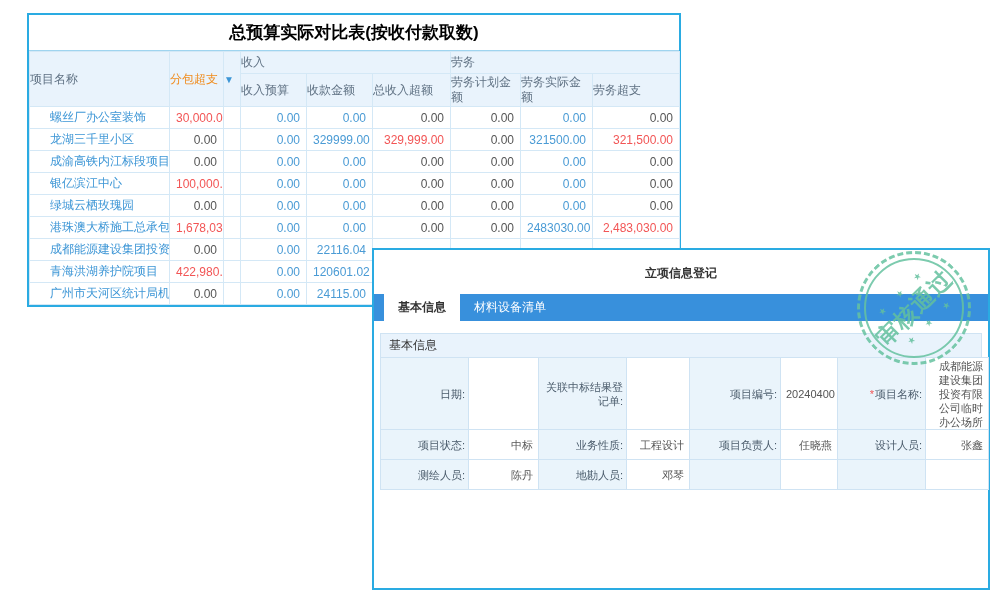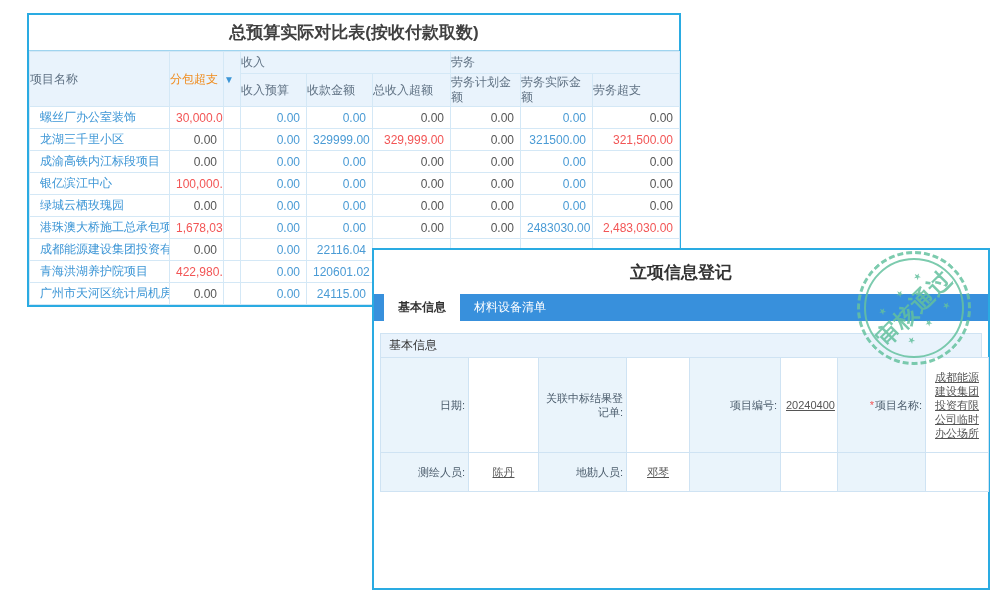--- a/index.html
+++ b/index.html
@@ -4,48 +4,48 @@
 <style>
   * { margin:0; padding:0; box-sizing:border-box; }
   html,body { width:1000px; height:600px; background:#ffffff; overflow:hidden;
     font-family:"Liberation Sans","DejaVu Sans",sans-serif; }
 
   .window { position:absolute; background:#fff; border:2px solid #2aabe2; }
 
   
   #win1 { left:27px; top:13px; width:654px; }
   #win1 .title { height:36px; line-height:36px; text-align:center; font-size:17px;
-    font-weight:bold; color:#404040; border-bottom:1px solid #9fd4ef; }
+    font-weight:bold; color:#000000; border-bottom:1px solid #9fd4ef; }
   #cmp-table { width:650px; border-collapse:collapse; table-layout:fixed; font-size:12px; }
   #cmp-table th, #cmp-table td { border:1px solid #d4e8f6; overflow:hidden; white-space:nowrap; }
   #cmp-table thead th { background:#e9f3fc; color:#5f7183; font-weight:normal;
     text-align:left; white-space:normal; line-height:15px; }
   #cmp-table thead tr.grp th { height:22px; }
   #cmp-table thead tr.sub th { height:33px; }
   #cmp-table td { height:22px; padding:0 6px; text-align:right; color:#555; }
-  #cmp-table td.name { text-align:left; padding:0 2px 0 10px; color:#3d96d6; cursor:pointer; }
+  #cmp-table td.name { text-align:left; padding:0 2px 0 20px; color:#3d96d6; cursor:pointer; }
   .c-red  { color:#f25555 !important; }
   .c-blue { color:#4a9bd5 !important; }
   .hdr-orange { color:#f08c1e !important; font-weight:normal; }
   .sort-arrow { color:#3d96d6; font-size:10px; cursor:pointer; }
 
   
   #win2 { left:372px; top:248px; width:618px; height:342px; }
-  #win2 .title { height:44px; line-height:46px; text-align:center; font-size:17px;
+  #win2 .title { height:44px; line-height:46px; text-align:center; font-size:12px;
     font-weight:bold; color:#333; }
   .tabbar { height:27px; background:#3890dc; padding-left:10px; display:flex; align-items:stretch; }
   .tab { font-size:12px; line-height:27px; padding:0 14px; color:#ffffff; cursor:pointer; }
   .tab.active { background:#ffffff; color:#333; font-weight:bold; }
   .section-bar { margin:12px 6px 0 6px; height:24px; line-height:23px; background:#e9f3fc;
     border:1px solid #cfe3f3; border-bottom:none; font-size:12px; color:#333; padding-left:8px; }
   #form-table { width:606px; margin:0 6px; border-collapse:collapse; table-layout:fixed; }
   #form-table td { border:1px solid #cfe3f3; font-size:11px; line-height:14px;
     overflow:hidden; vertical-align:middle; }
   #form-table td.l { background:#eaf4fb; color:#4a5b6b; text-align:right; padding:2px 3px; }
-  #form-table td.v { background:#ffffff; color:#555; text-align:center; padding:12px 5px;text-decoration:underline; }
+  #form-table td.v { background:#ffffff; color:#555; text-align:right; padding:0 5px; }
   .req { color:#f25555; margin-right:1px; }
 
   
   #stamp { position:absolute; left:857px; top:251px; width:114px; height:114px;
     border:3px dashed #66c2a0; border-radius:50%; transform:rotate(-45deg);
     opacity:.85; z-index:30; display:flex; flex-direction:column; justify-content:center;
     align-items:center; pointer-events:none; }
   #stamp::before { content:""; position:absolute; inset:4px; border:2px solid #66c2a0;
     border-radius:50%; }
   .stamp-text { font-size:23px; font-weight:bold; color:#63c09e; letter-spacing:1px;
@@ -217,20 +217,30 @@
         <td class="l"><span class="req"></span><span>日期:</span></td>
         <td class="v"></td>
         <td class="l"><span class="req"></span><span>关联中标结果登记单:</span></td>
         <td class="v"></td>
         <td class="l"><span class="req"></span><span>项目编号:</span></td>
         <td class="v">20240400</td>
         <td class="l"><span class="req">*</span><span>项目名称:</span></td>
         <td class="v">成都能源建设集团投资有限公司临时办公场所</td>
       </tr>
       <tr style="height:30px">
+        <td class="l"><span class="req"></span><span>项目状态:</span></td>
+        <td class="v">中标</td>
+        <td class="l"><span class="req"></span><span>业务性质:</span></td>
+        <td class="v">工程设计</td>
+        <td class="l"><span class="req"></span><span>项目负责人:</span></td>
+        <td class="v">任晓燕</td>
+        <td class="l"><span class="req"></span><span>设计人员:</span></td>
+        <td class="v">张鑫</td>
+      </tr>
+      <tr style="height:30px">
         <td class="l"><span class="req"></span><span>测绘人员:</span></td>
         <td class="v">陈丹</td>
         <td class="l"><span class="req"></span><span>地勘人员:</span></td>
         <td class="v">邓琴</td>
         <td class="l"><span class="req"></span><span></span></td>
         <td class="v"></td>
         <td class="l"><span class="req"></span><span></span></td>
         <td class="v"></td>
       </tr>
     </tbody>

